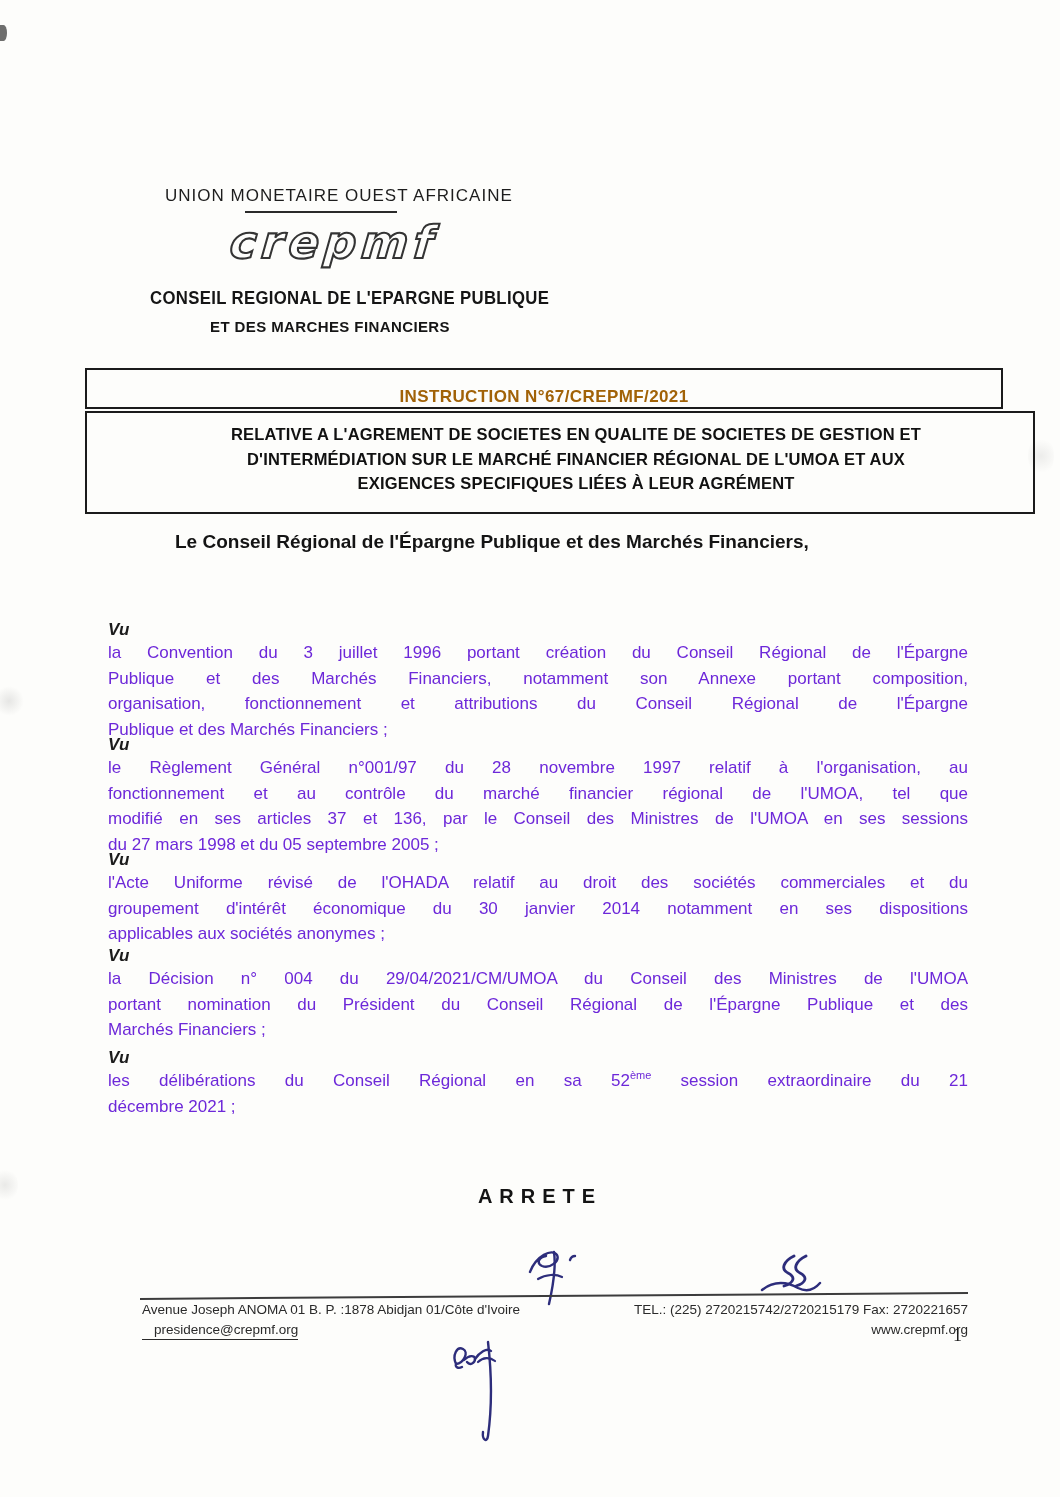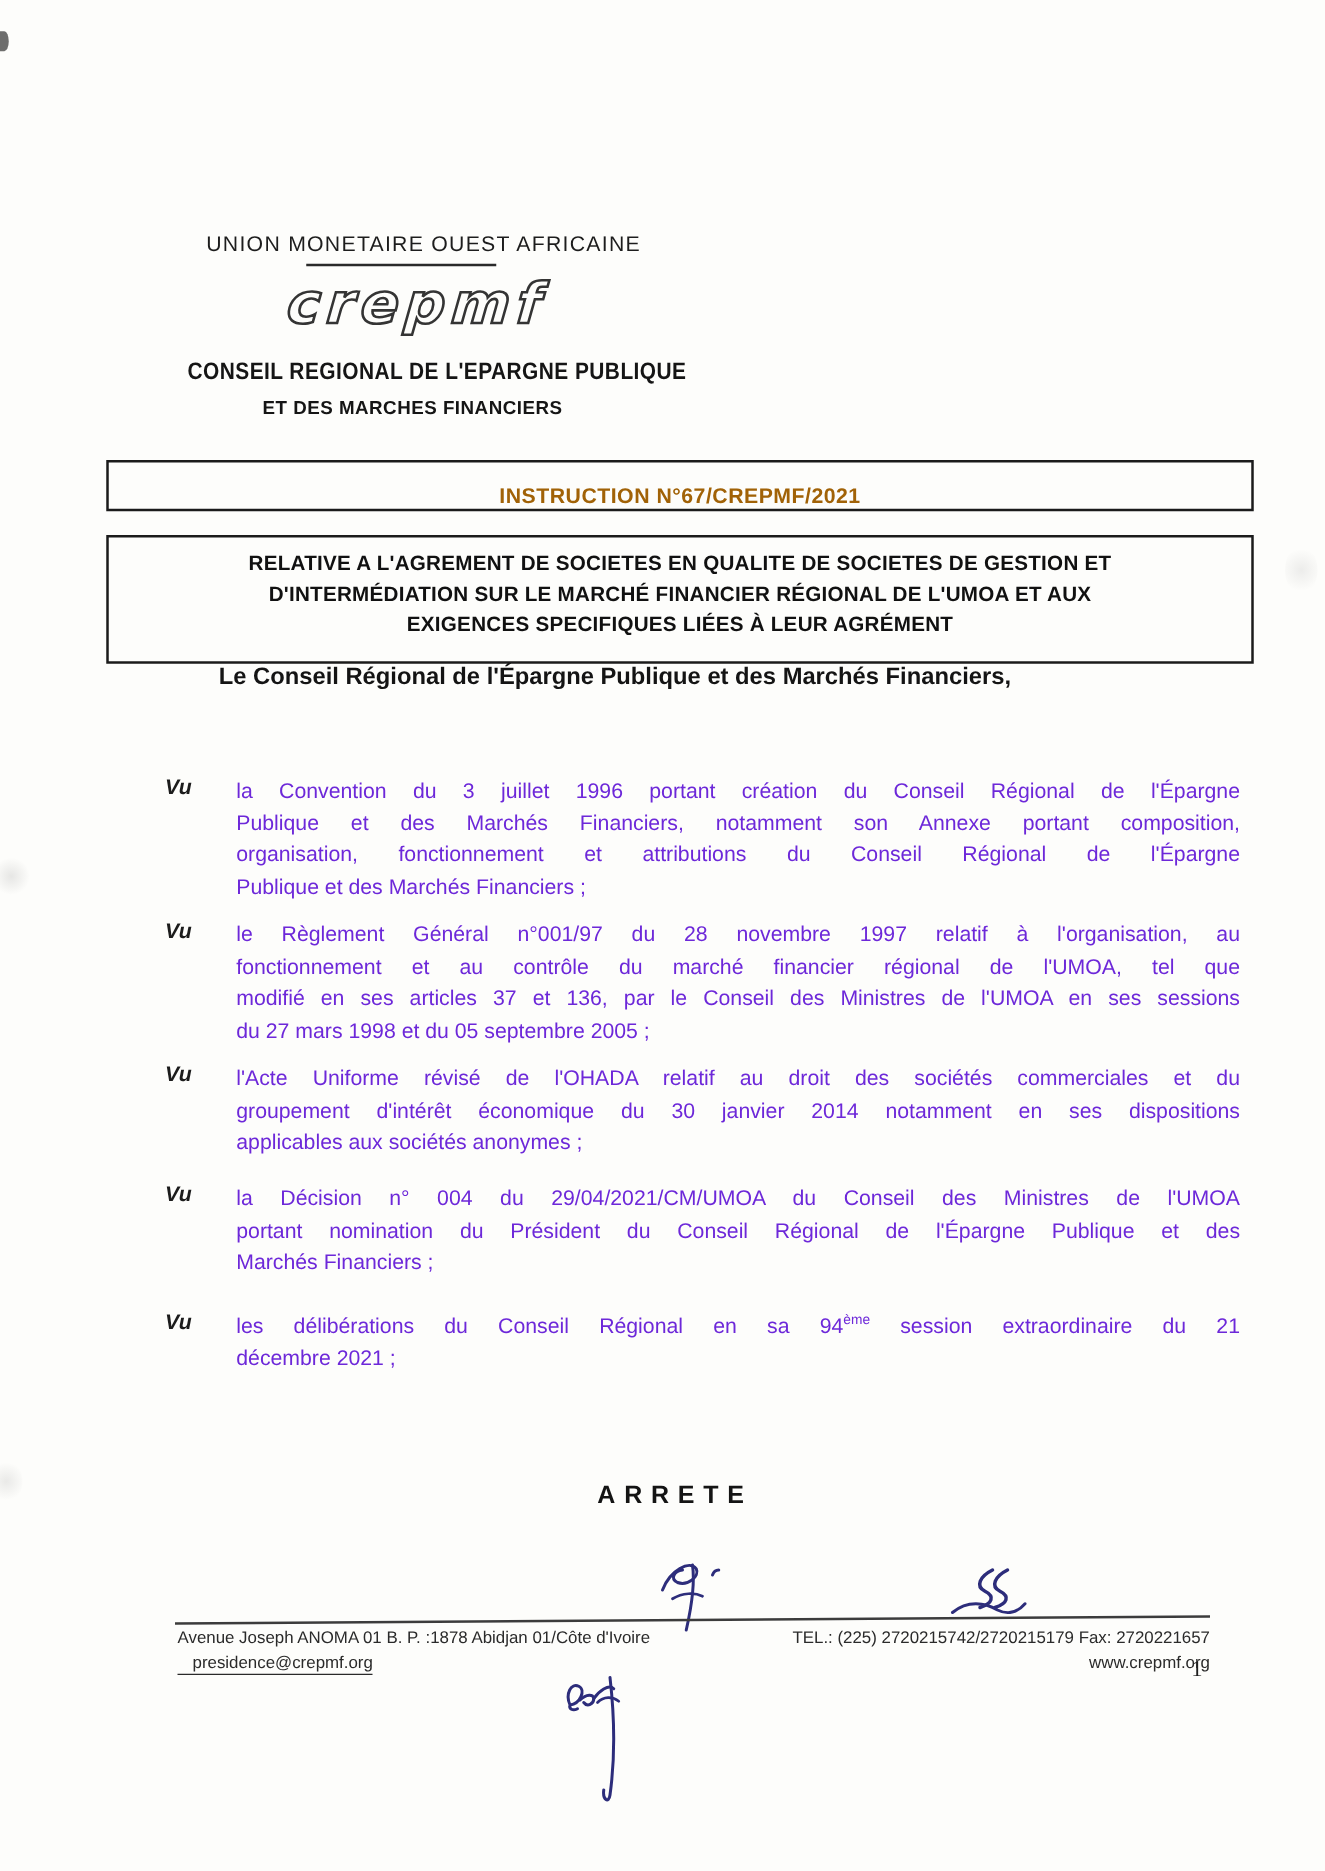--- a/index.html
+++ b/index.html
@@ -20,27 +20,27 @@
     transform:skewX(-5deg);
   }
   .council-1{position:absolute;left:150px;top:287px;font-weight:bold;font-size:19px;color:#151515;
     transform:scaleX(.88);transform-origin:left top;white-space:nowrap;letter-spacing:.4px;}
   .council-2{position:absolute;left:150px;top:318px;width:360px;text-align:center;font-weight:bold;
     font-size:15px;color:#151515;letter-spacing:.4px;}
   
   .box1{position:absolute;left:85px;top:368px;width:914px;height:37px;border:2px solid #1b1b1b;
     display:flex;align-items:flex-end;justify-content:center;font-weight:bold;font-size:17px;
     letter-spacing:.4px;color:#a16207;}
-  .box2{position:absolute;left:85px;top:428px;width:914px;height:90px;border:2px solid #1b1b1b;
-    padding-top:9px;box-sizing:content-box;}
+  .box2{position:absolute;left:85px;top:411px;width:914px;height:90px;border:2px solid #1b1b1b;
+    padding-top:9px;box-sizing:content-box;padding-left:32px;}
   .box2 .line{text-align:center;font-weight:bold;font-size:16.5px;line-height:24.5px;color:#111;
     letter-spacing:.2px;}
   
   .salutation{position:absolute;left:175px;top:531px;font-weight:bold;font-size:19px;color:#141414;}
-  .vu{position:absolute;left:132px;width:860px;display:flex;}
+  .vu{position:absolute;left:108px;width:860px;display:flex;flex-direction:column;}
   .vu-label{width:57px;font-weight:bold;font-style:italic;font-size:17px;color:#1c1c1c;}
   .vu-text{flex:1;font-size:17px;line-height:25.6px;color:#6d28d9;}
   .jl{text-align:justify;text-align-last:justify;}
   .jl.last{text-align-last:left;}
   .vu-text sup{font-size:11px;vertical-align:super;line-height:0;}
   .arrete{position:absolute;left:0;top:1185px;width:1080px;text-align:center;font-weight:bold;
     font-size:20px;letter-spacing:7px;color:#141414;}
   
   .footer-rule{position:absolute;left:140px;top:1295px;width:828px;height:2px;background:#3c3c3c;
     transform:rotate(-0.4deg);}
@@ -129,21 +129,21 @@
       <div class="jl">la Décision n° 004 du 29/04/2021/CM/UMOA du Conseil des Ministres de l'UMOA</div>
       <div class="jl">portant nomination du Président du Conseil Régional de l'Épargne Publique et des</div>
       <div class="jl last">Marchés Financiers ;</div>
     </div>
   </div>
 
   <div class="vu" style="top:1048px">
     <span class="vu-label">Vu</span>
     <div class="vu-text">
       <div class="jl">
-        <span>les délibérations du Conseil Régional en sa 94</span><sup>ème</sup><span> session extraordinaire du 21</span>
+        <span>les délibérations du Conseil Régional en sa 52</span><sup>ème</sup><span> session extraordinaire du 21</span>
       </div>
       <div class="jl last">décembre 2021 ;</div>
     </div>
   </div>
 
   <div class="arrete">ARRETE</div>
 
   <div class="sig" style="left:520px;top:1246px">
     <svg width="74" height="62" viewBox="0 0 74 62" fill="none">
       <path d="M10 26 C16 10 32 2 37 9 C40 15 30 23 22 20 C16 17 19 11 26 10" stroke="#2d2d7b" stroke-width="2.4" stroke-linecap="round"></path>

